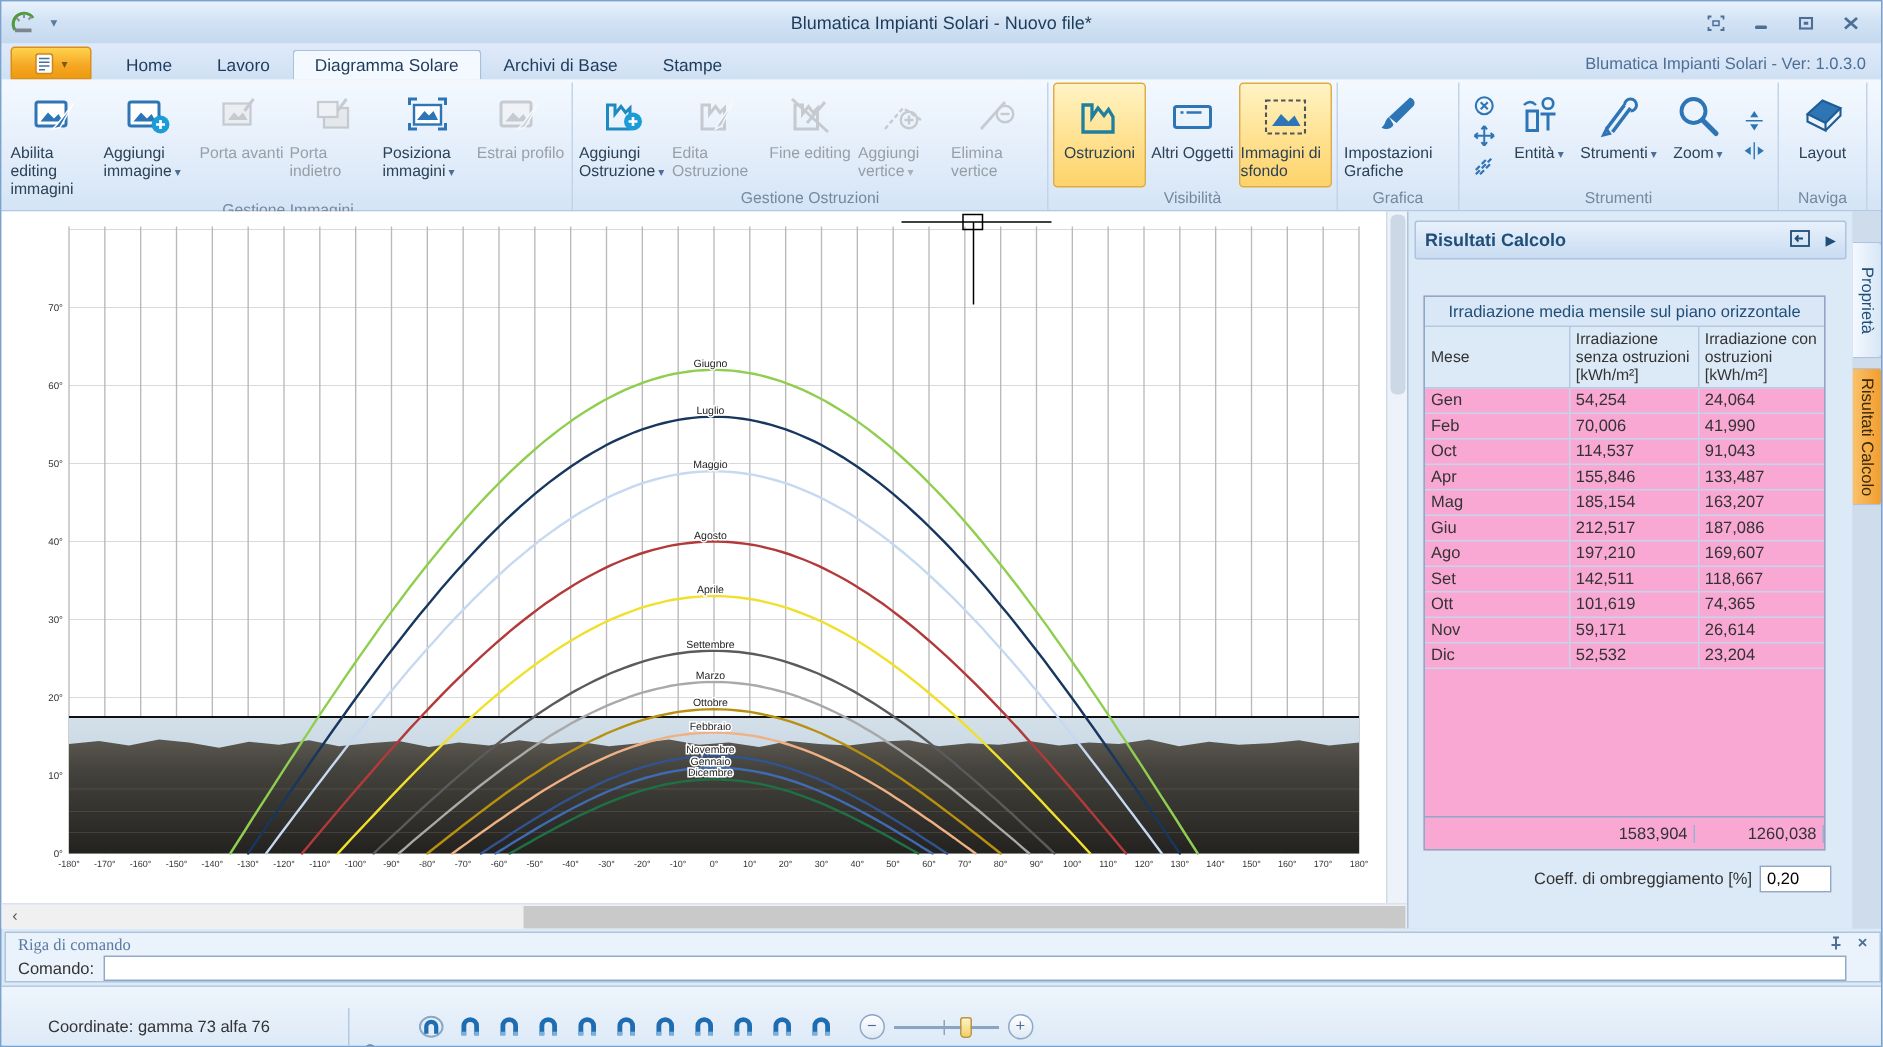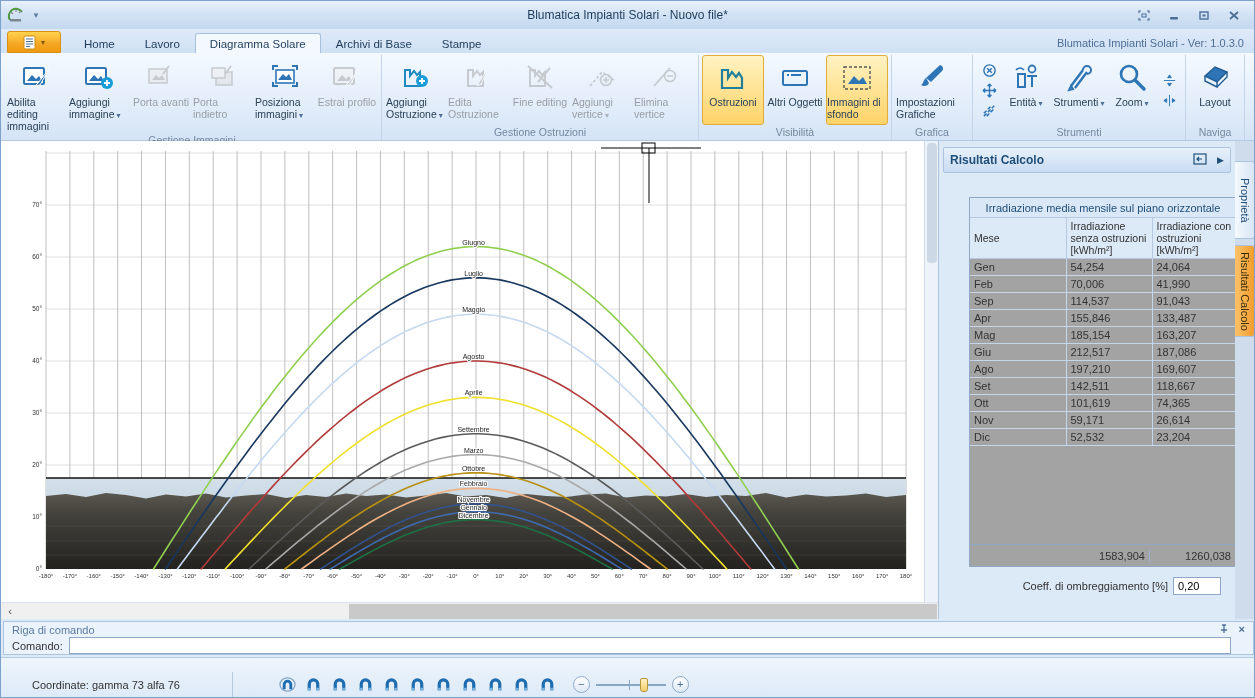--- a/index.html
+++ b/index.html
@@ -66,21 +66,21 @@
   
   #panel { position:absolute; left:937px; top:0; width:297px; height:478px;
     background:#dce9f7; border-left:1px solid #aec4de; }
   #panel-header { position:absolute; left:4px; top:6px; right:4px; height:26px;
     background:linear-gradient(#e8f1fb,#c9dcf2); border:1px solid #aec4de; border-radius:2px;
     display:flex; align-items:center; padding:0 6px; }
   #panel-title { font-weight:bold; color:#1f4e79; font-size:12px; }
   #panel-hicons { margin-left:auto; display:flex; gap:10px; align-items:center; color:#1f4e79; }
   #panel-hicons svg { width:14px; height:12px; }
   #results-box { position:absolute; left:10px; top:56px; width:268px; height:370px;
-    background:#a3a3a3; border:1px solid #8fa8c8;margin-left:20px; }
+    background:#f9a8d4; border:1px solid #8fa8c8; }
   #tbl-caption { height:20px; line-height:20px; text-align:center; background:#d9e7f6;
     color:#1f4e79; font-size:11px; border-bottom:1px solid #b6c9e0; }
   table { border-collapse:collapse; width:100%; table-layout:fixed; }
   th { background:#dce9f7; font-weight:normal; text-align:left; color:#333;
     border:1px solid #b6c9e0; border-top:none; padding:2px 4px; font-size:10.5px; line-height:12px; vertical-align:middle; }
   th:first-child { border-left:none; } th:last-child { border-right:none; }
   td { border:1px solid #c5d6ea; border-top:none; padding:1px 4px; height:17px; font-size:11px; }
   td:first-child { border-left:none; } td:last-child { border-right:none; }
   #totals-row { position:absolute; left:0; bottom:0; width:100%; height:22px;
     border-top:1px solid #8fa8c8; display:flex; align-items:center; font-size:11px; }
@@ -95,21 +95,21 @@
   #side-strip { position:absolute; left:1234px; top:0; width:21px; height:478px; background:#cfdcec; }
   .vtab { position:absolute; left:0; width:20px; writing-mode:vertical-rl;
     display:flex; align-items:center; justify-content:center; font-size:11px;
     border:1px solid #aec4de; border-left:none; border-radius:0 3px 3px 0; color:#1f4e79; }
   #vtab-prop { top:20px; height:78px; background:linear-gradient(90deg,#f4f9ff,#d8e6f5); }
   #vtab-ris { top:104px; height:92px; background:linear-gradient(90deg,#fbc26a,#f29d2e); color:#3a2a07; }
 
   
   #cmdpanel { position:absolute; left:2px; top:620px; width:1251px; height:34px;
     background:#eaf2fb; border:1px solid #aec4de; }
-  #cmd-title { position:absolute; left:8px; top:2px; color:#5b7aa0; font-size:11px; }
+  #cmd-title { position:absolute; left:8px; top:2px; color:#5b7aa0; font-size:11px;font-family:Liberation Serif, serif; }
   #cmd-icons { position:absolute; right:8px; top:2px; display:flex; gap:10px; color:#4d6f96; }
   #cmd-icons svg { width:10px; height:10px; }
   #cmd-row { position:absolute; left:8px; top:15px; right:22px; display:flex; align-items:center; gap:6px; }
   #cmd-input { flex:1; height:17px; border:1px solid #8fa8c8; background:#fff; font-size:11px;
     font-family:"Liberation Sans", sans-serif; padding:0 4px; }
 
   
   #statusbar { position:absolute; left:0; top:656px; width:100%; height:54px;
     background:linear-gradient(#eef5fc,#d7e6f6); border-top:1px solid #b4c9e2;
     display:flex; align-items:center;padding-left:21px; }
@@ -614,21 +614,21 @@
                 <td>Gen</td>
                 <td>54,254</td>
                 <td>24,064</td>
               </tr>
               <tr>
                 <td>Feb</td>
                 <td>70,006</td>
                 <td>41,990</td>
               </tr>
               <tr>
-                <td>Sep</td>
+                <td>Oct</td>
                 <td>114,537</td>
                 <td>91,043</td>
               </tr>
               <tr>
                 <td>Apr</td>
                 <td>155,846</td>
                 <td>133,487</td>
               </tr>
               <tr>
                 <td>Mag</td>

